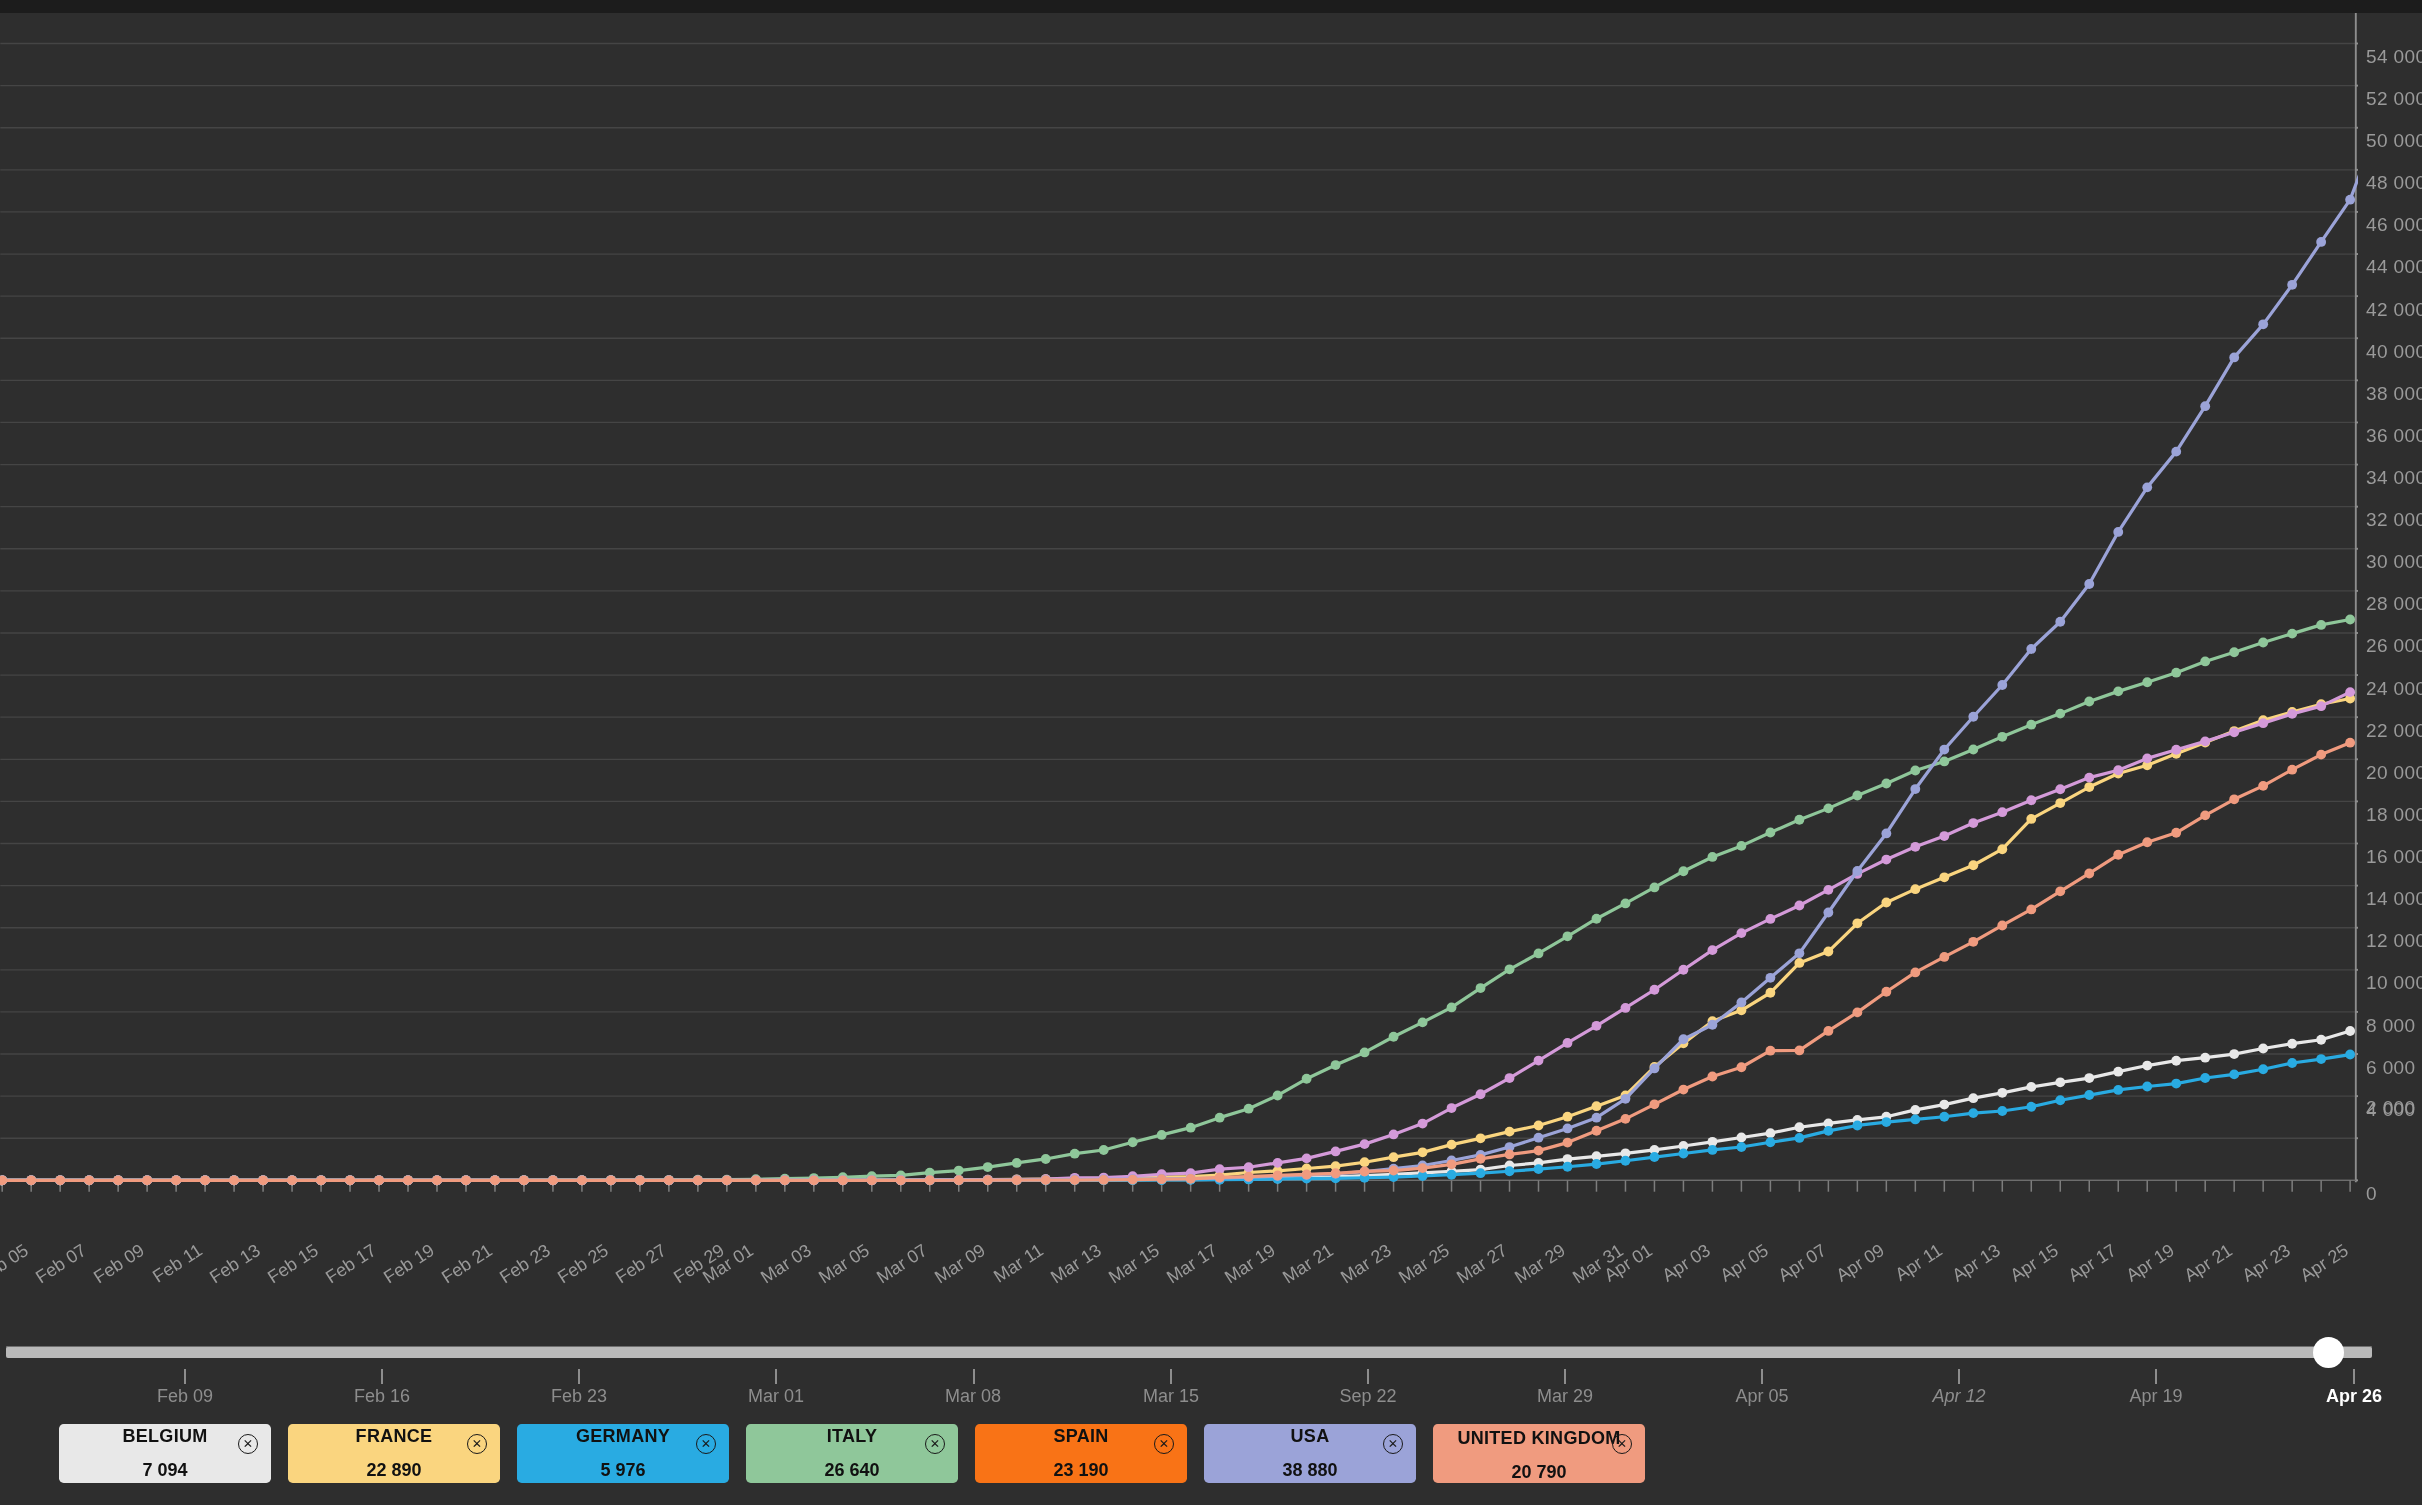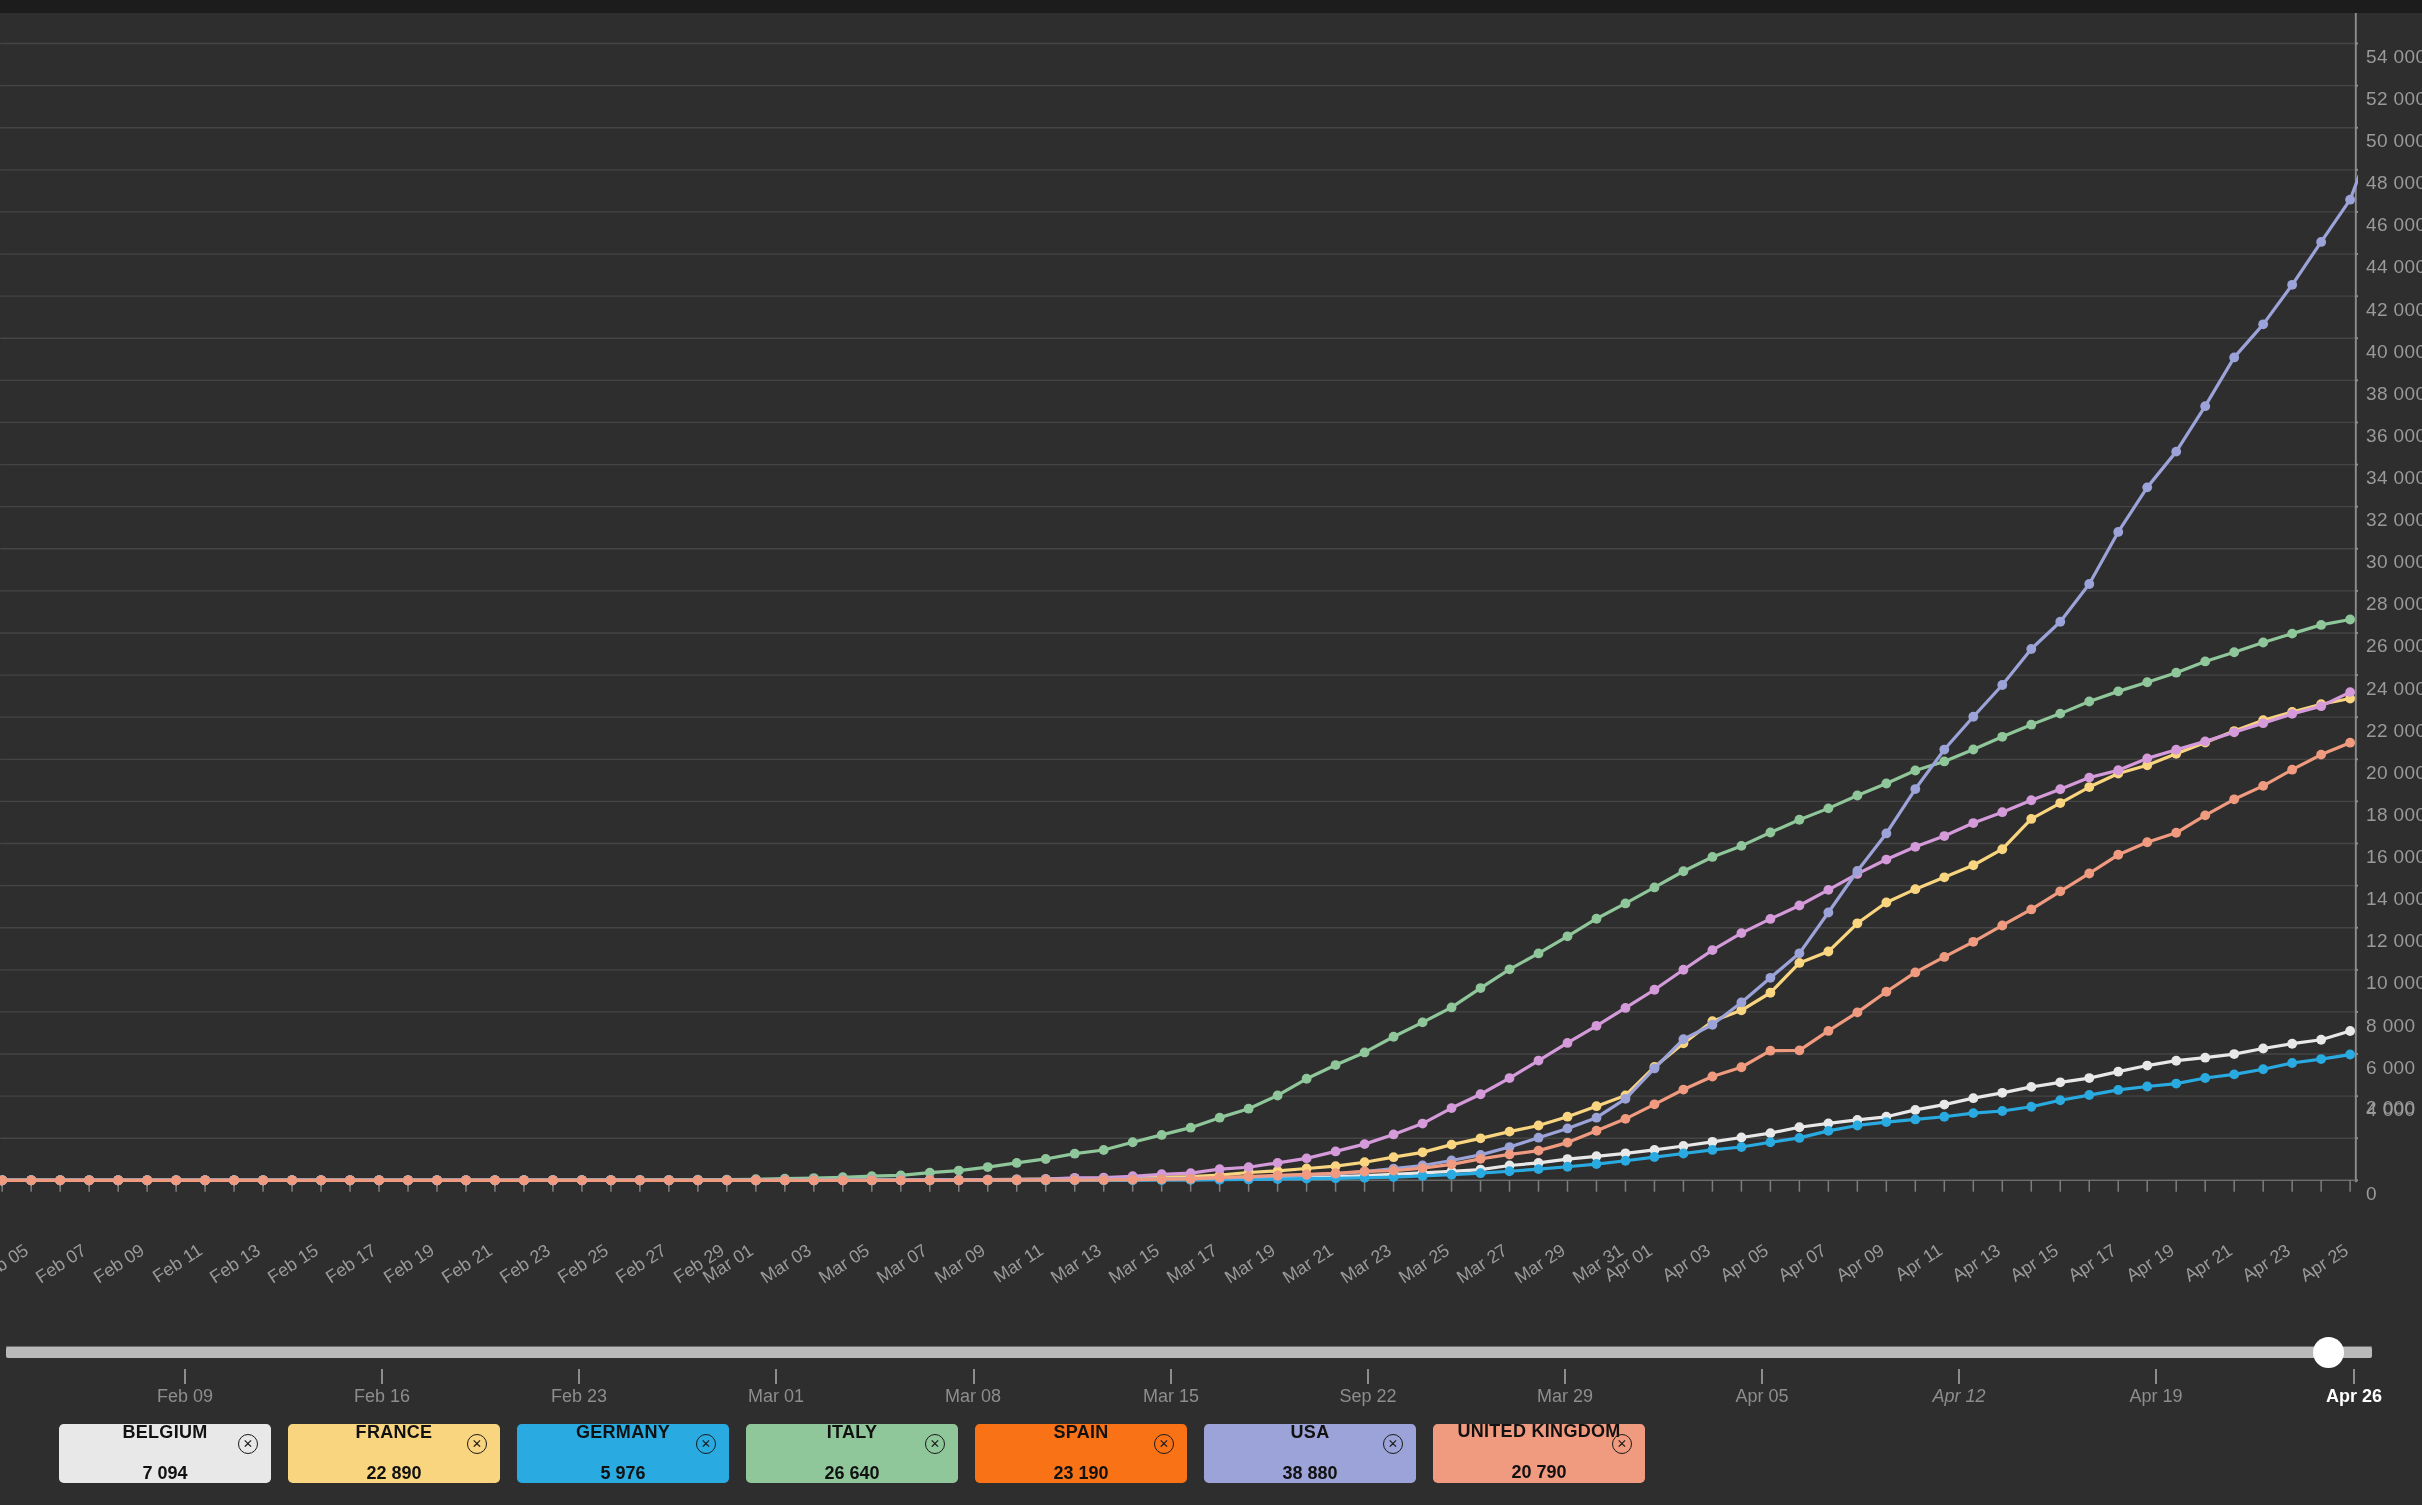--- a/index.html
+++ b/index.html
@@ -149,21 +149,21 @@
   }
   .legend-name {
     font-size: 18px;
     font-weight: bold;
     letter-spacing: 0.3px;
     line-height: 1.1;
   }
   .legend-value {
     font-size: 18px;
     font-weight: bold;
-    margin-top: 21px;
+    margin-top: 14px;
     line-height: 1.1;
   }
   .legend-close {
     position: absolute;
     right: 13.2px;
     top: 10.4px;
     width: 20px;
     height: 20px;
     border: 1.9px solid #1a1a1a;
     border-radius: 50%;

